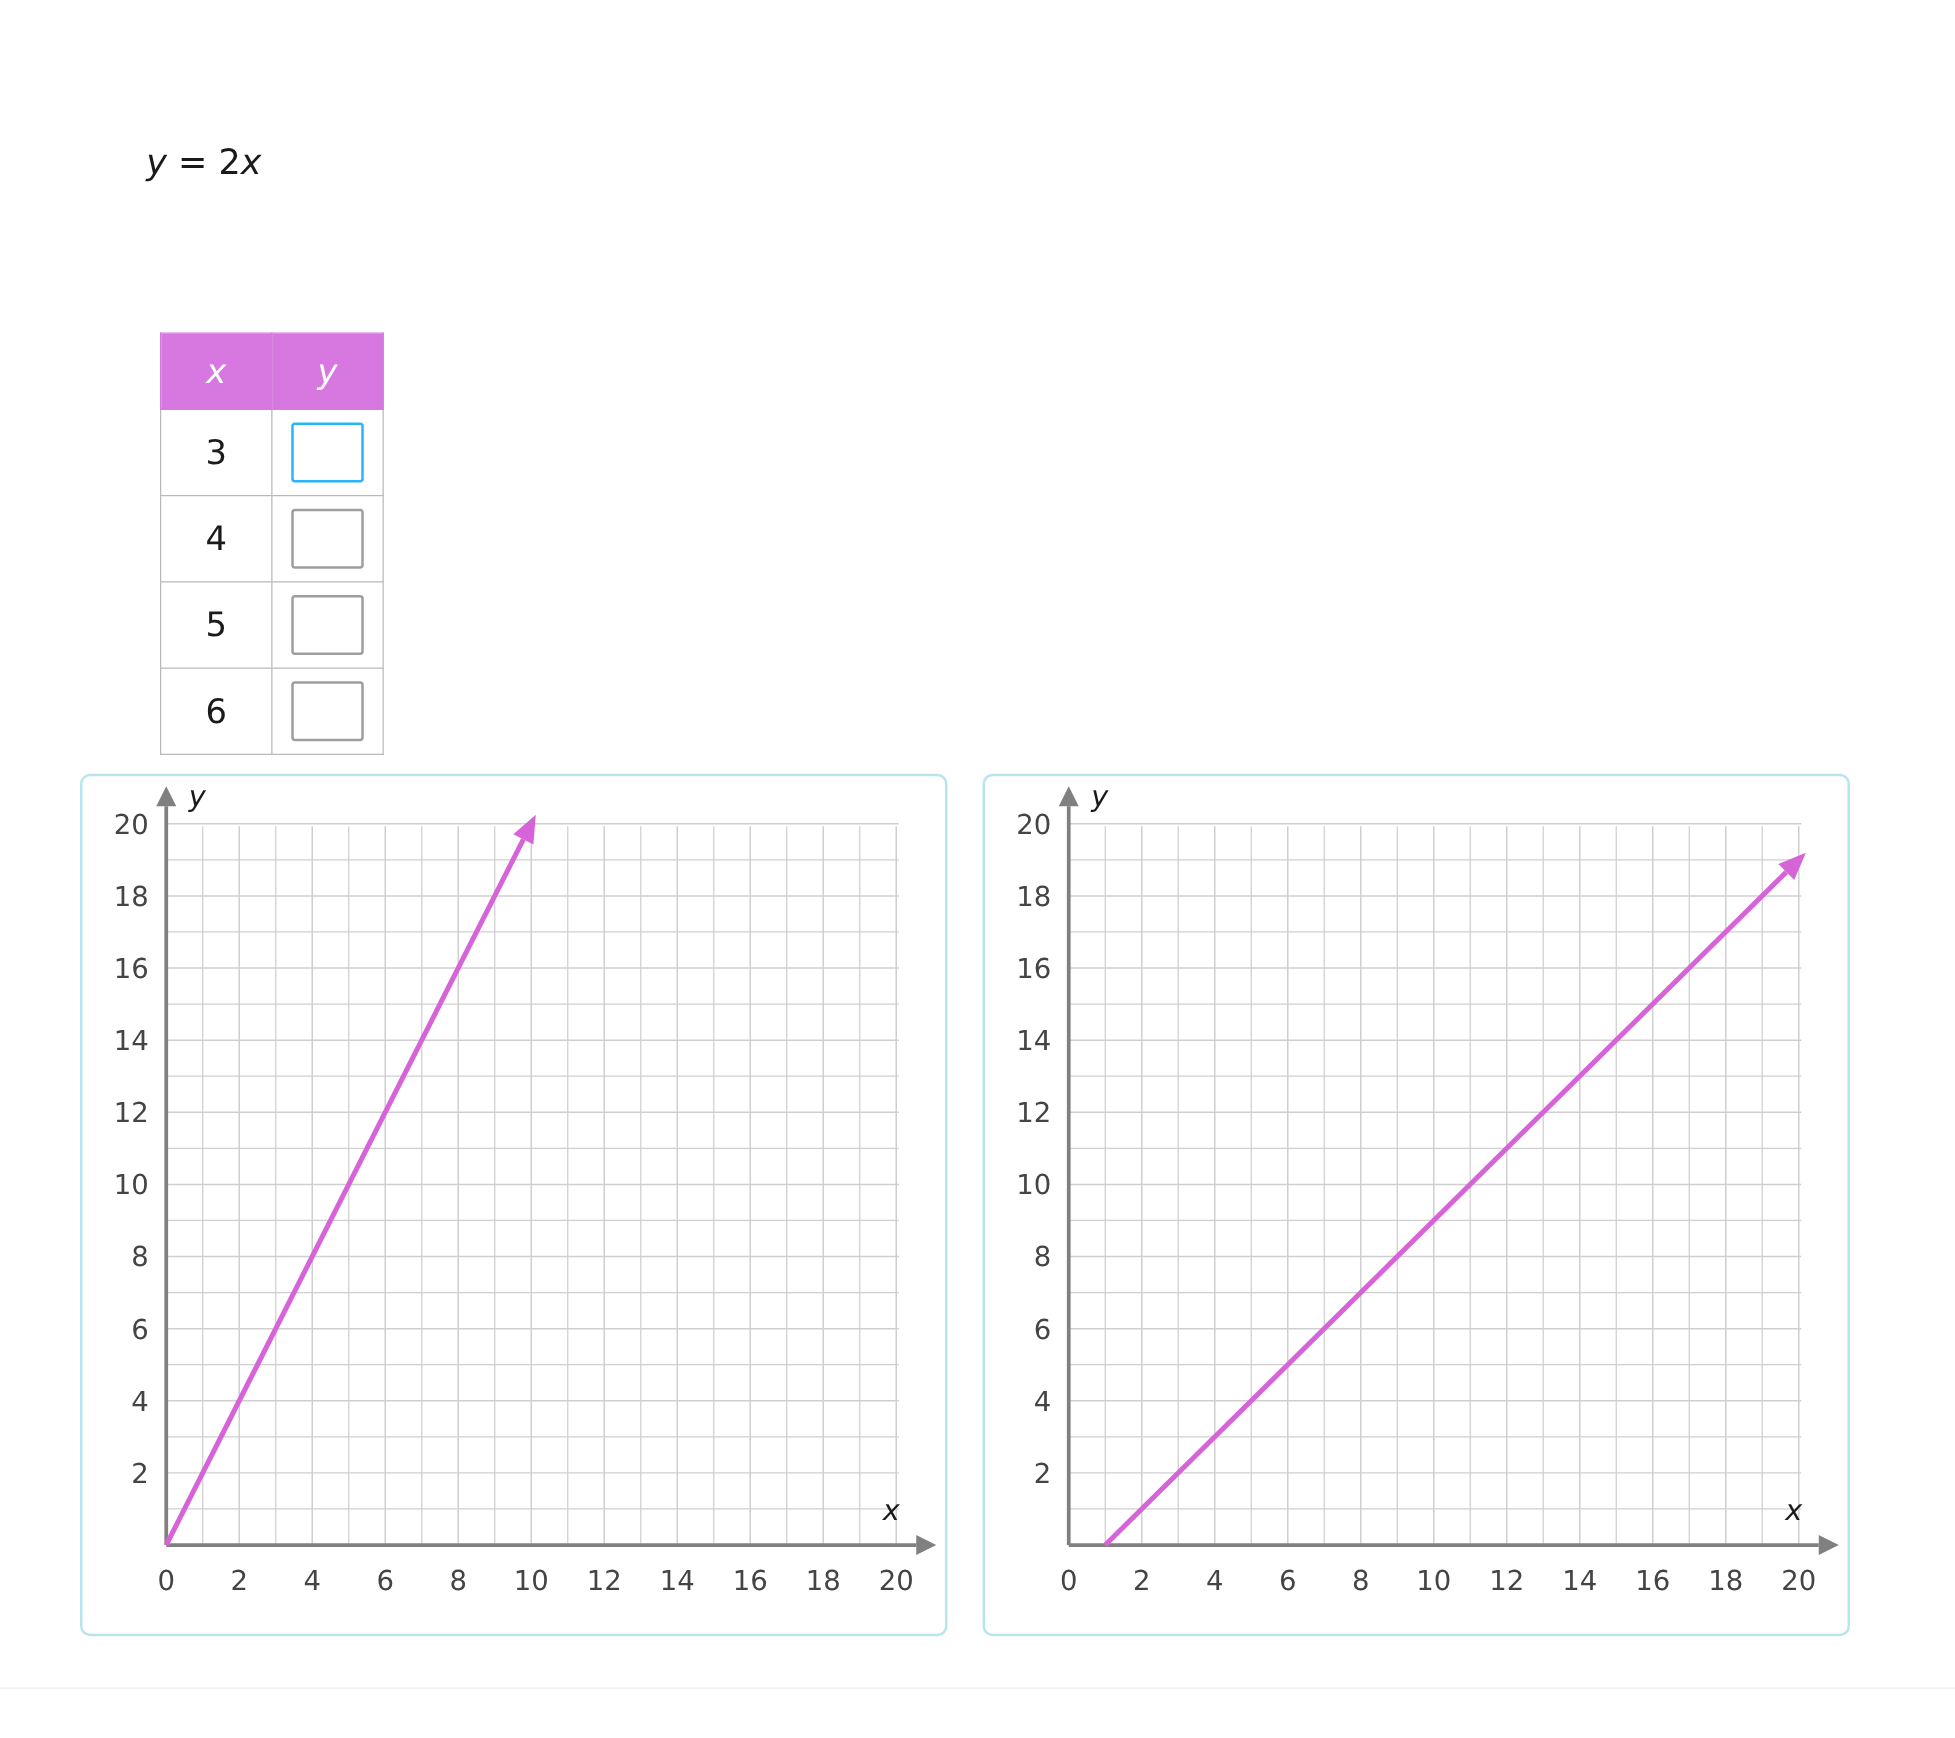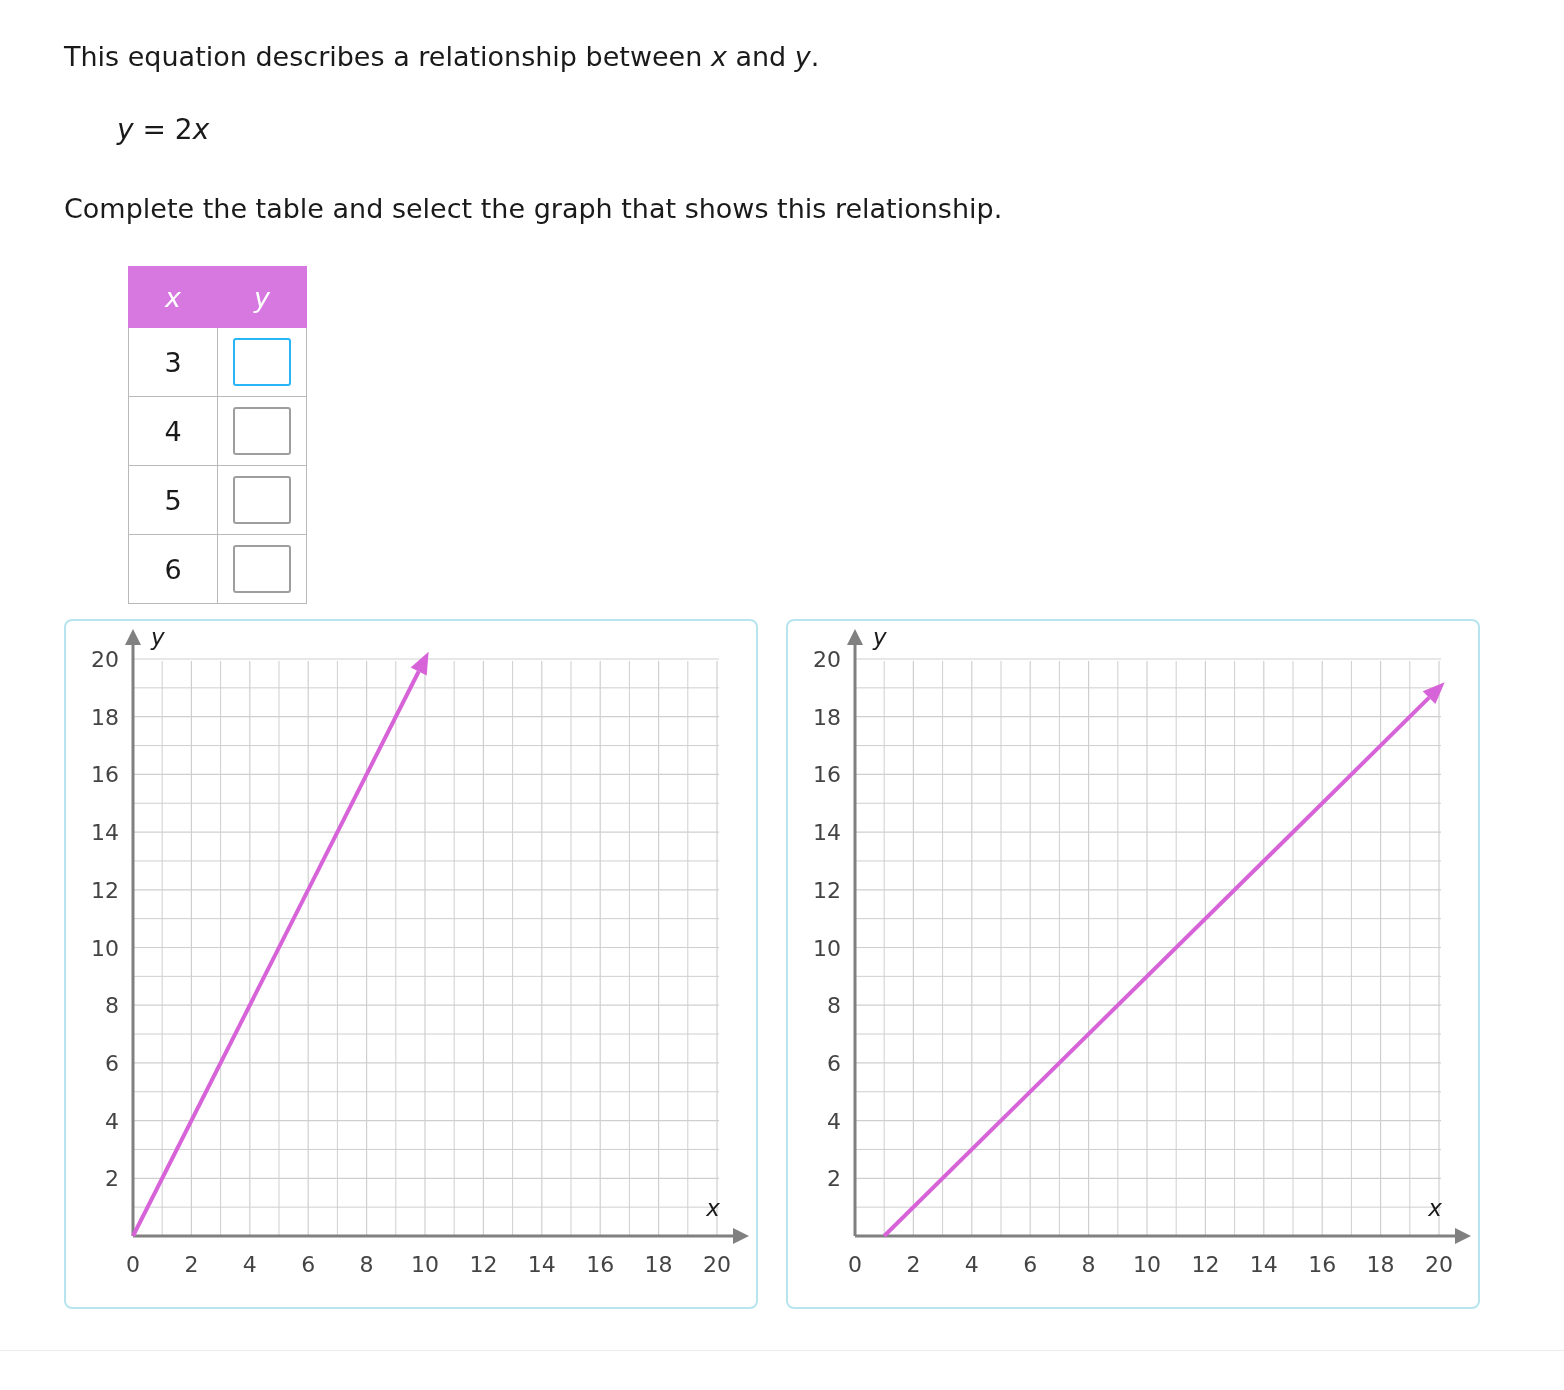--- a/index.html
+++ b/index.html
@@ -113,29 +113,25 @@
     height: 40px;
     background: #ffffff;
     border-top: 1px solid #ececec;
   }
 </style>
 </head>
 <body>
 
 <div class="page">
 
-  <div class="prompt-line" id="prompt-intro">
-    <span>This equation describes a relationship between </span><span class="ital">x</span><span> and </span><span class="ital">y</span><span>.</span>
-  </div>
 
   <div class="prompt-line" id="prompt-equation">
     <span class="ital">y</span><span> = 2</span><span class="ital">x</span>
   </div>
 
-  <div class="prompt-line" id="prompt-task">Complete the table and select the graph that shows this relationship.</div>
 
   <table class="tbl">
     <tbody>
         <tr>
       <th>x</th>
       <th>y</th>
     </tr>
     <tr>
       <td>3</td>
       <td>

